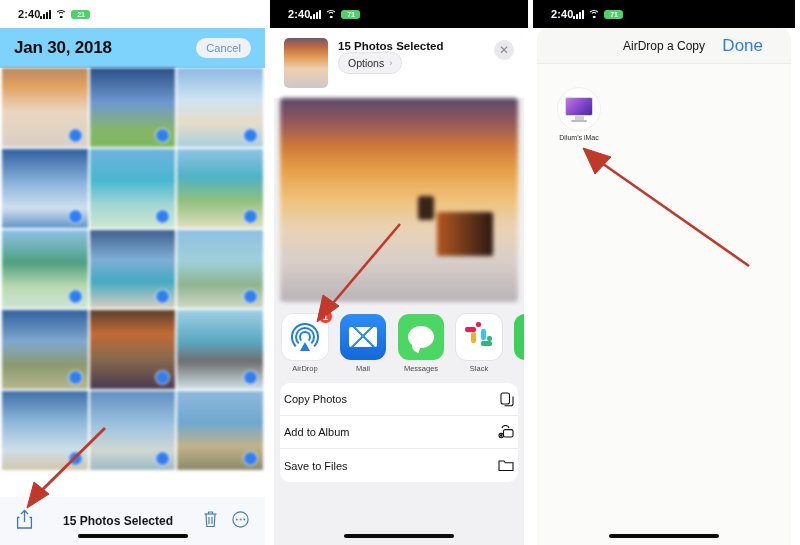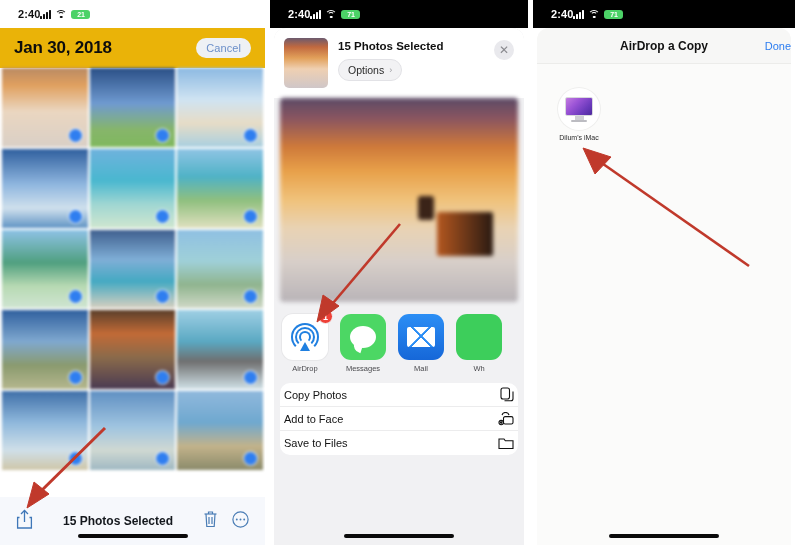--- a/index.html
+++ b/index.html
@@ -72,21 +72,21 @@
     letter-spacing: -.2px;
     min-width: 19px;
     text-align: center;
   }
 
   
   .p1-header {
     height: 40px;
     display: flex; align-items: center; justify-content: space-between;
     padding: 0 14px 0 14px;
-    background: #eab308;
+    background: #7dd3fc;
     gap: 24px;
   }
   .p1-title { font-size: 17px; font-weight: bold; color: #0d0d0d; letter-spacing: -.2px; }
   .cancel-pill {
     font-size: 11px; color: #6b8fc9;
     background: #eef1f5;
     border-radius: 11px;
     padding: 4px 10px;
     letter-spacing: .1px;
   }
@@ -145,21 +145,20 @@
   .sh-thumb {
     width: 44px; height: 50px; border-radius: 5px;
     background: linear-gradient(180deg,#6c5a6e 0%,#c1693f 18%,#e2a05a 40%,#efd0b2 62%,#cfc6c8 100%);
     flex: none;
     filter: blur(.5px);
   }
   .sh-texts { flex: 1; padding-top: 2px; }
   .sh-title { font-size: 11.5px; font-weight: bold; color: #111; }
   .options-btn {
     display: inline-flex; align-items: center; gap: 5px;
-    margin-top: 7px;
     font-size: 10.5px; color: #2a2a2a;
     background: #f2f2f4;
     border: 1px solid #e2e2e6;
     border-radius: 13px;
     padding: 4px 9px;
   }
   .options-btn .chev { font-size: 9px; color: #9b9b9f; }
   .close-x {
     width: 20px; height: 20px; border-radius: 50%;
     background: #e9e9ed;
@@ -247,21 +246,21 @@
   .sl5{ width:5px;height:5px;  background:#e01e5a; left:20px; top:8px;  }
   .sl6{ width:5px;height:5px;  background:#2eb67d; left:31px; top:22px; }
   .ic-whats { width:46px;height:46px;border-radius:11px;background:#3dce5b;display:flex;align-items:center;justify-content:center; }
   .actions {
     margin: 4px 6px 0 6px;
     background: #ffffff;
     border-radius: 10px;
     overflow: hidden;
   }
   .act-row {
-    height: 24px;
+    height: 33px;
     display: flex; align-items: center; justify-content: space-between;
     padding: 0 4px;
     border-bottom: 1px solid #ececed;
     font-size: 11px; color: #121212; text-align: right;
   }
   .act-row:last-child { border-bottom: none; }
   .act-ic { color: #121212; display:flex;align-items:center; }
 
   
   .p3-sheet {
@@ -272,24 +271,24 @@
     overflow: hidden;
     z-index: 10;
   }
   .p3-navbar {
     height: 36px;
     display: flex; align-items: center; justify-content: center;
     position: relative;
     background: #f7f7f6;
     border-bottom: 1px solid #ececea;
   }
-  .p3-navtitle { font-size: 12px; font-weight: bold; color: #121212; }
+  .p3-navtitle { font-size: 12px; font-weight: normal; color: #121212; }
   .p3-done {
-    position: absolute; right: 0; top: 50%; transform: translateY(-50%);
-    font-size: 11px; color: #2b7cf0;
+    position: absolute; right: 28px; top: 50%; transform: translateY(-50%);
+    font-size: 17px; color: #2b7cf0;
   }
   .p3-body { padding: 14px 14px 0 14px; background: #fbfbfa; height: 100%; }
   .p3-h { font-size: 13.5px; font-weight: bold; color: #111; letter-spacing: -.2px; }
   .device { margin-top: 10px; width: 56px; text-align: center; }
   .device-ic {
     width: 42px; height: 42px; border-radius: 50%;
     background: #ffffff;
     box-shadow: 0 0 0 1px rgba(0,0,0,.05);
     margin: 0 auto;
     display: flex; align-items: center; justify-content: center;
@@ -471,33 +470,44 @@
                 <div class="arc a2"></div>
                 <div class="arc a3"></div>
               <div class="stem"></div>
             </div>
             <div class="badge">1</div>
           </div>
           <div class="app-name">AirDrop</div>
         </div>
 
         <div class="app">
+          <div class="ic-mail">
+              <div class="env"></div>
+            </div>
+          <div class="app-name">Mail</div>
+        </div>
+
+        <div class="app">
           <div class="ic-messages">
               <div class="bubble"></div>
             </div>
           <div class="app-name">Messages</div>
         </div>
 
         <div class="app">
-          <div class="ic-mail">
-              <div class="env"></div>
-            </div>
-          <div class="app-name">Mail</div>
-        </div>
-
+          <div class="ic-slack">
+            <i class="sl1"></i>
+              <i class="sl2"></i>
+              <i class="sl3"></i>
+              <i class="sl4"></i>
+              <i class="sl5"></i>
+              <i class="sl6"></i>
+          </div>
+          <div class="app-name">Slack</div>
+        </div>
 
         <div class="app">
           <div class="ic-whats"></div>
           <div class="app-name">Wh</div>
         </div>
 
       </div>
 
       <div class="actions">
 
@@ -506,21 +516,21 @@
           <span class="act-ic">
             <svg width="14" height="15" viewBox="0 0 14 15" fill="none" stroke="#111" stroke-width="1.1">
               <rect x="1" y="1" width="8.5" height="11" rx="2"></rect>
               <path d="M4.5 13.8 L11 13.8 A2 2 0 0 0 13 11.8 L13 4.5"></path>
             </svg>
           </span>
         </div>
 
 
         <div class="act-row">
-          <span>Add to Face</span>
+          <span>Add to Album</span>
           <span class="act-ic">
             <svg width="16" height="14" viewBox="0 0 16 14" fill="none" stroke="#111" stroke-width="1.1">
               <path d="M4 3.2 A3.6 3.6 0 0 1 11 3.2"></path>
               <rect x="5.5" y="4.6" width="9.5" height="7.4" rx="1.6"></rect>
               <circle cx="3.2" cy="10.6" r="2.2"></circle>
               <circle cx="3.2" cy="10.6" r=".7" fill="#111"></circle>
             </svg>
           </span>
         </div>
 

